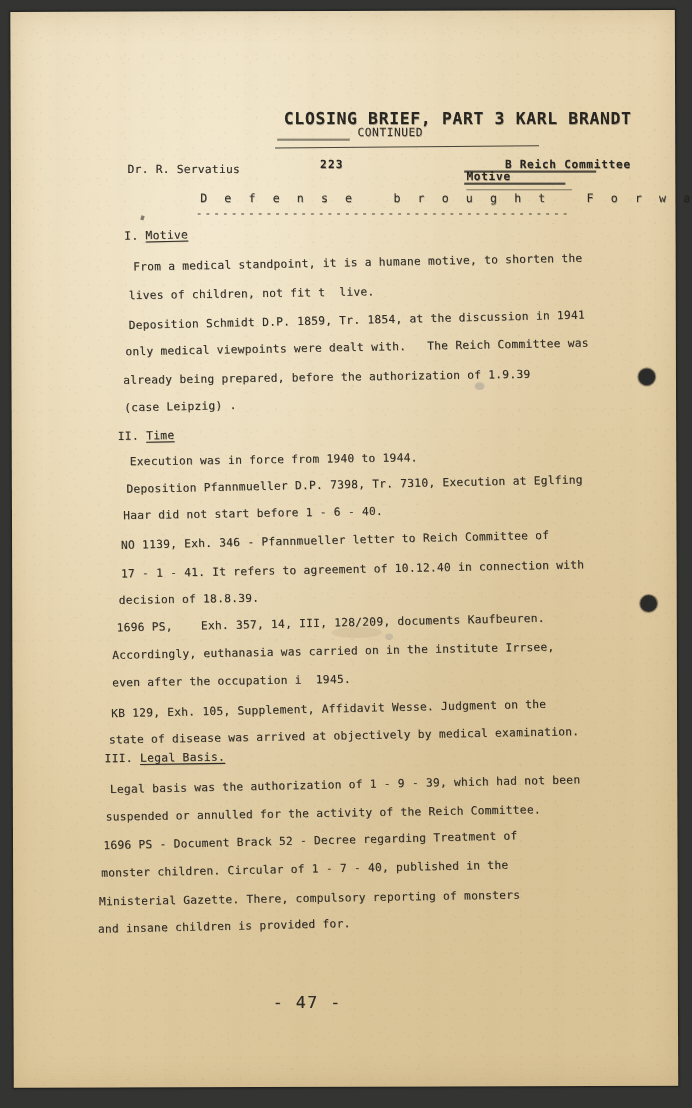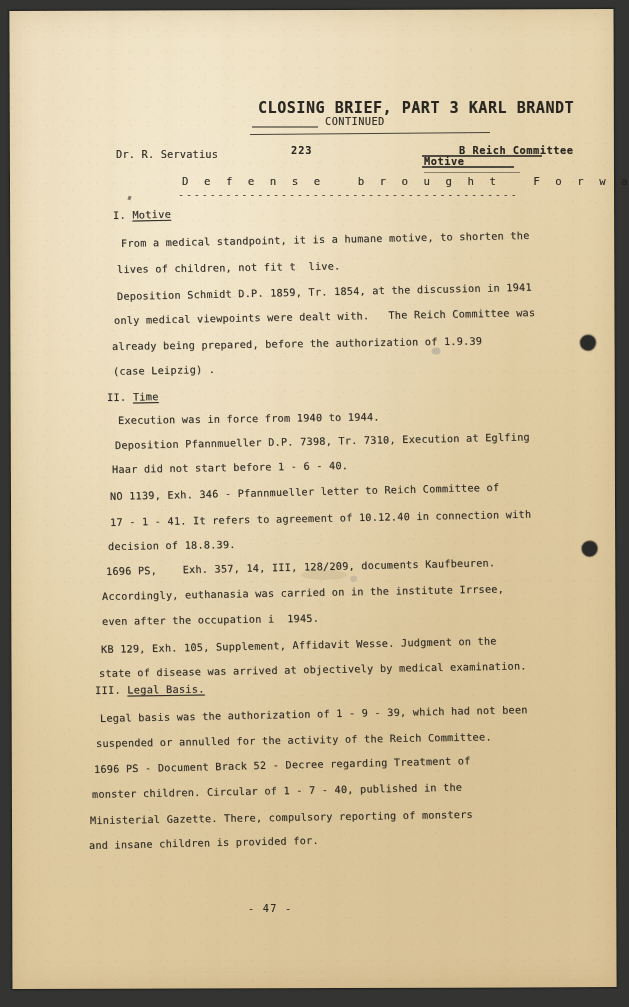--- a/index.html
+++ b/index.html
@@ -118,21 +118,21 @@
 
   
   #speck { position: absolute; left: 128px; top: 196px; width: 3px; height: 4px;
            background: #3a352c; opacity: 0.6; transform: rotate(18deg); }
 
   
   .sec   { font-size: 10.3px; }
   .body  { font-size: 10.2px; }
 
   
-  #footer { left: 248px; top: 904px; font-size: 10px; letter-spacing: 1.4px; text-align: right; }
+  #footer { left: 248px; top: 904px; font-size: 15px; letter-spacing: 1.4px; text-align: right; }
 
   
   .smudge { position: absolute; border-radius: 50%; pointer-events: none; }
   #sm1 { left: 421px; top: 338px; width: 9px; height: 7px; background: rgba(70,80,120,0.20); }
   #sm2 { left: 339px; top: 566px; width: 7px; height: 6px; background: rgba(70,80,120,0.16); }
   #sm3 { left: 290px; top: 560px; width: 46px; height: 10px; background: rgba(120,100,60,0.10); }
 </style>
 </head>
 <body>
 

